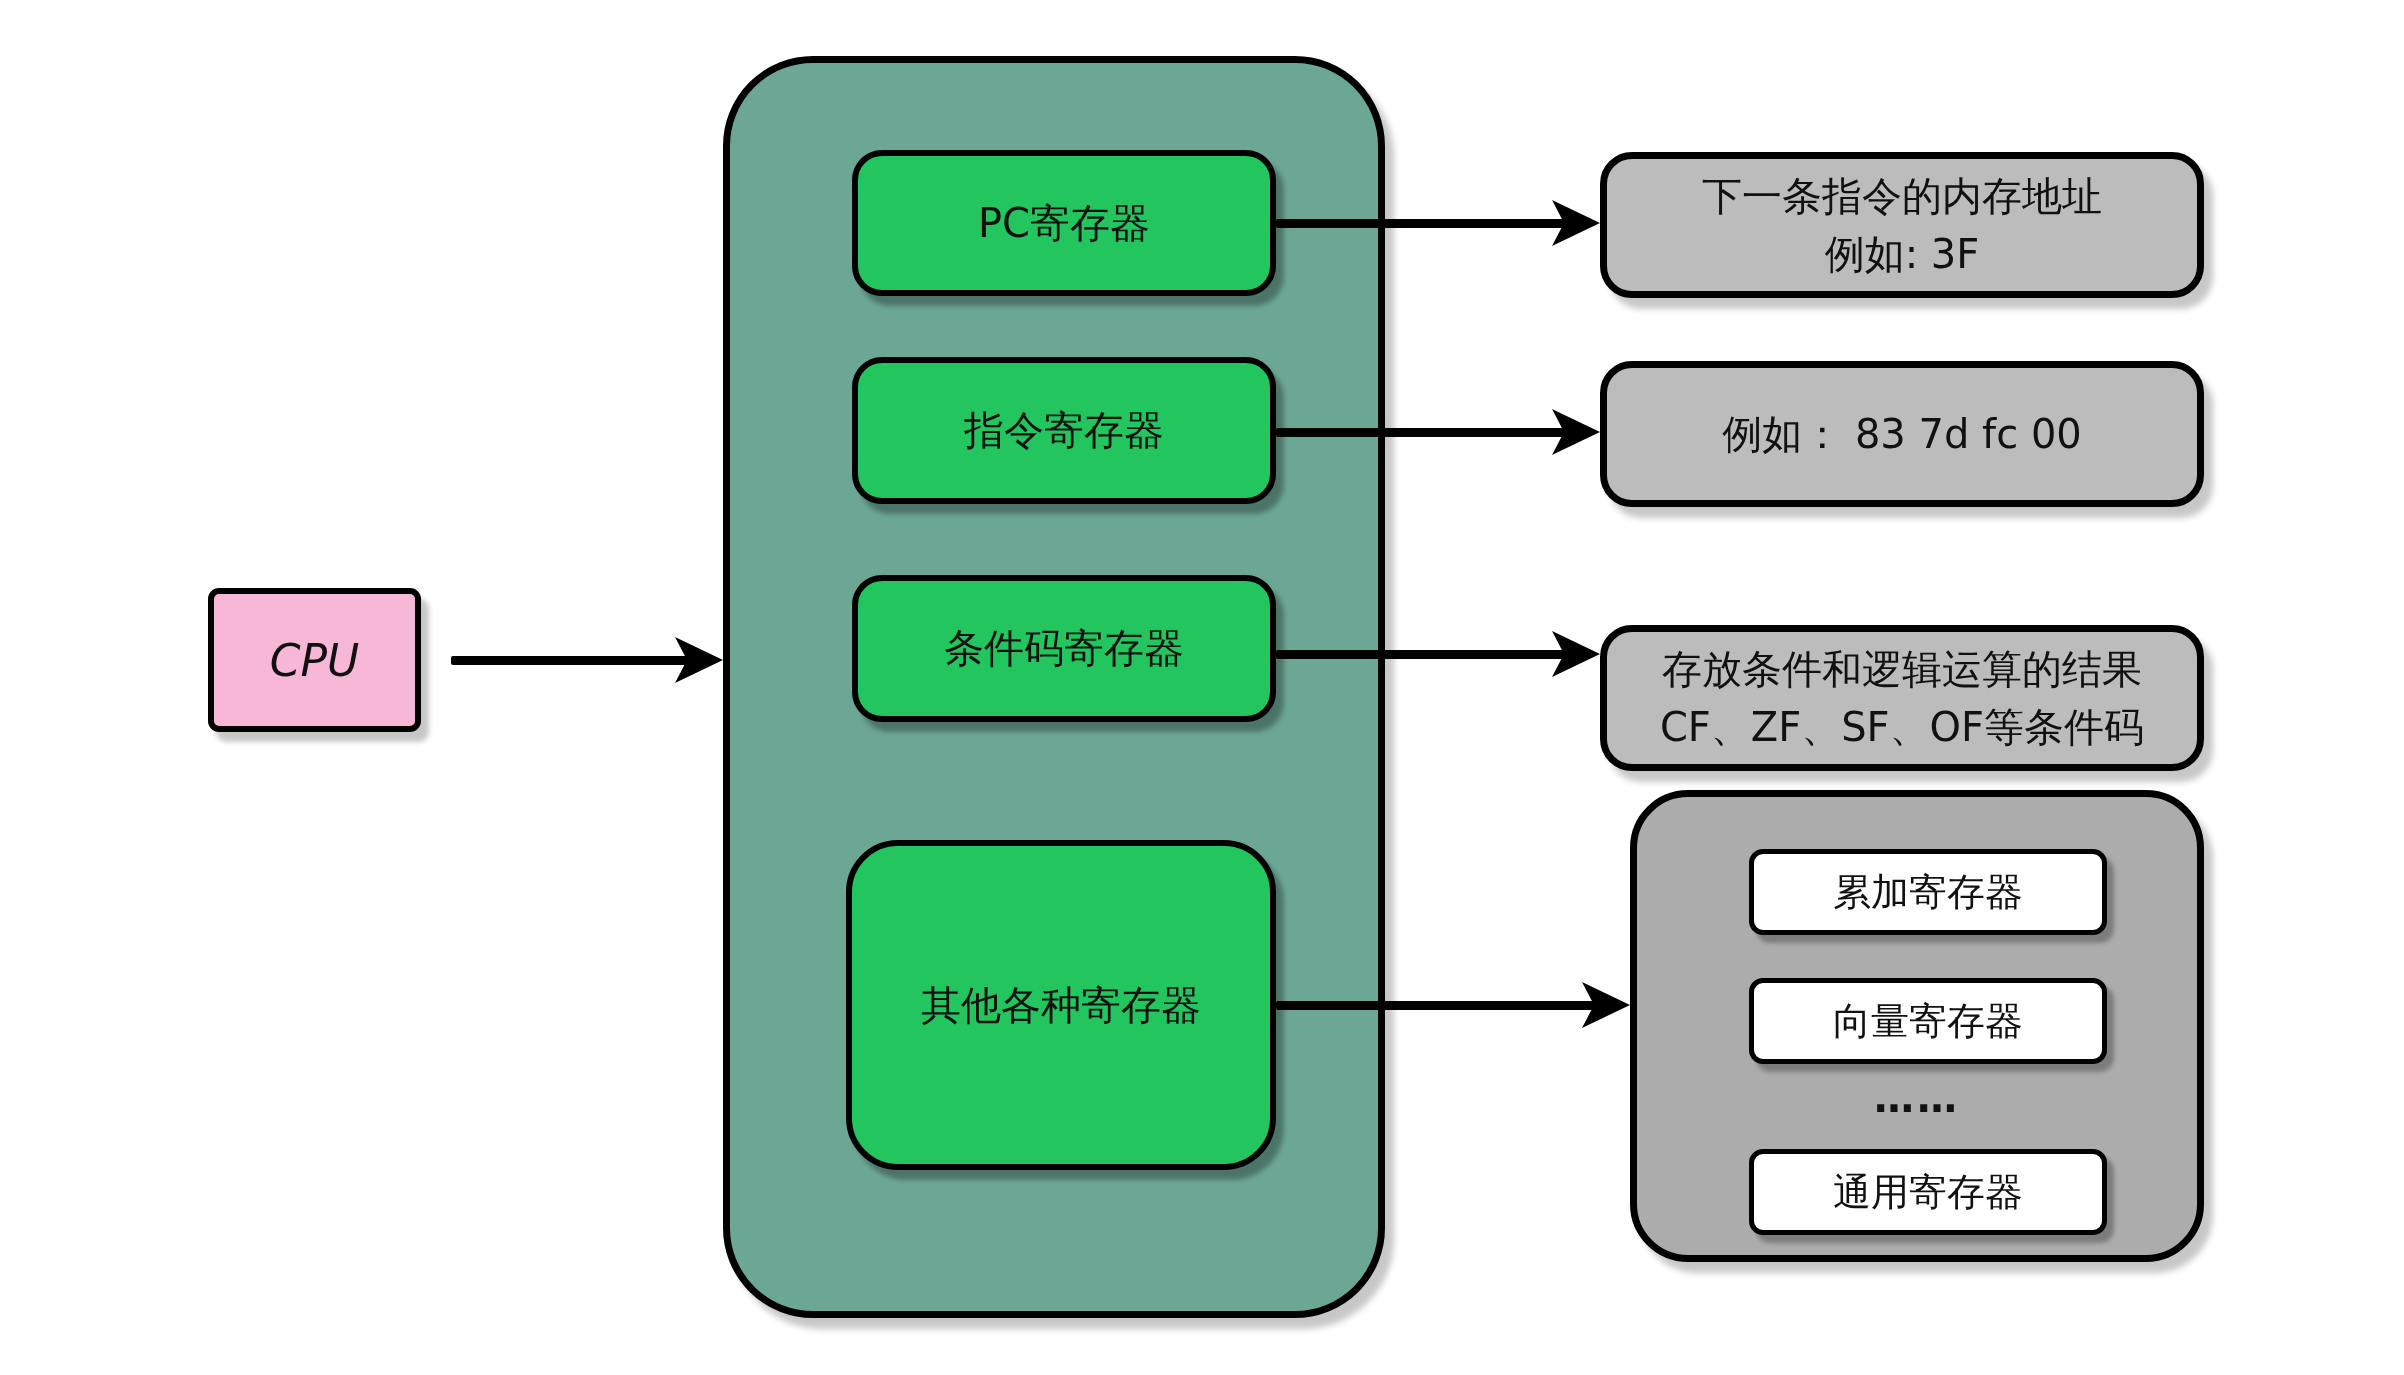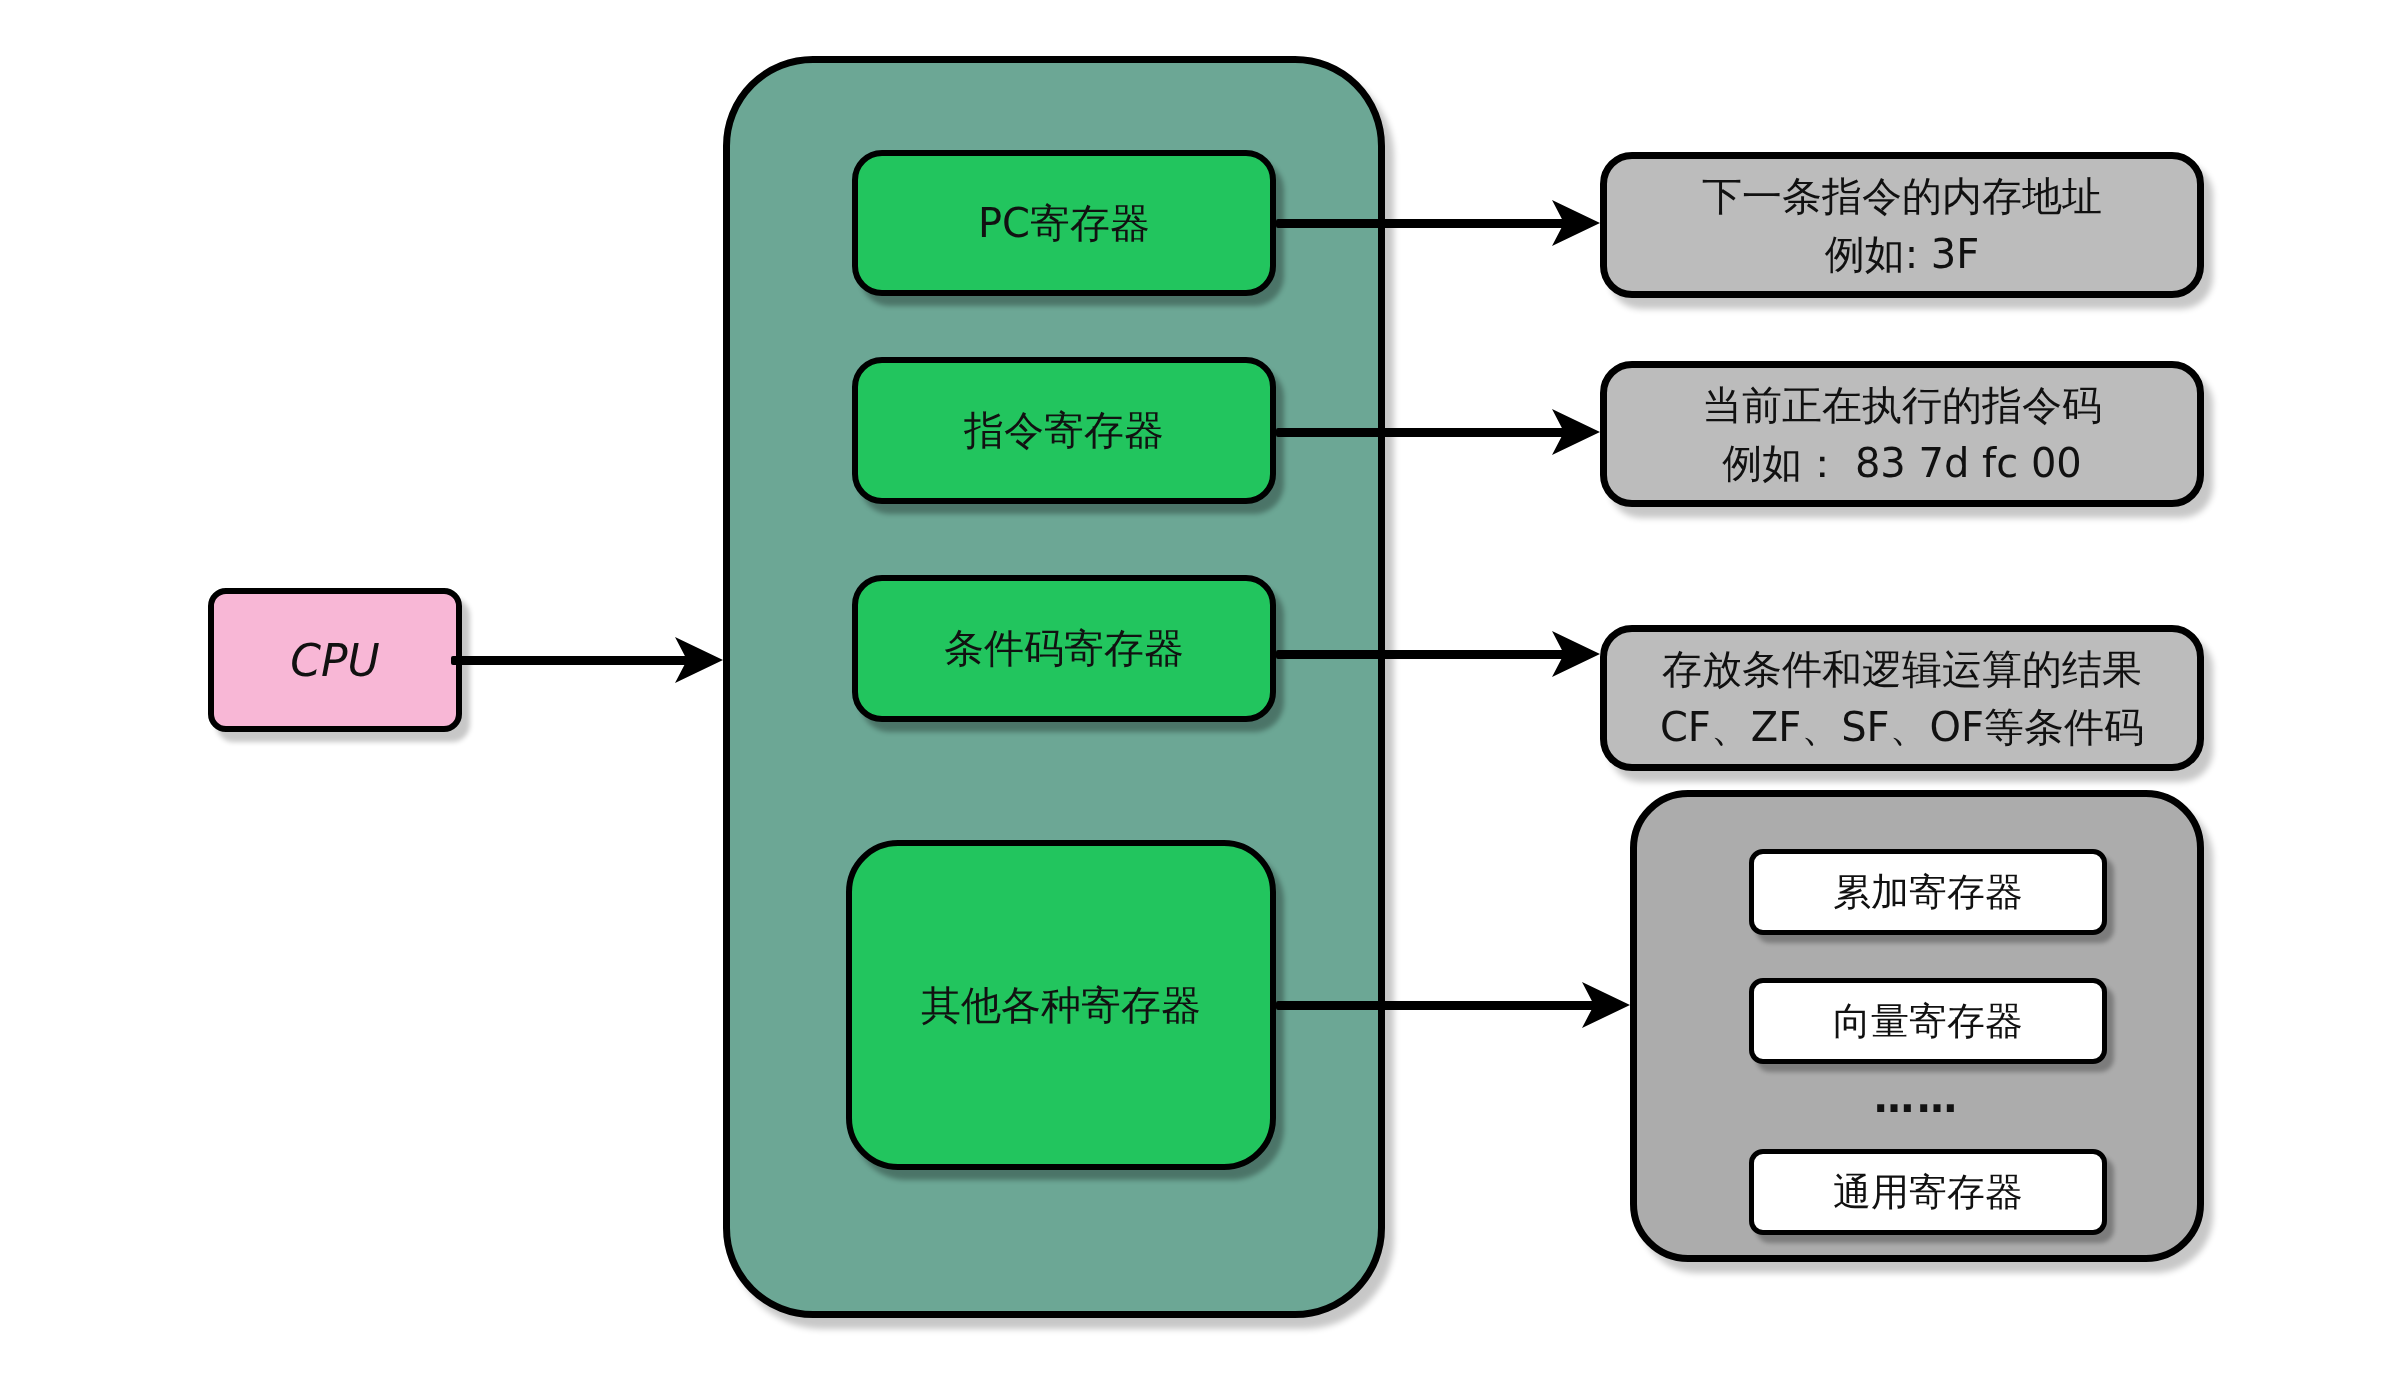--- a/index.html
+++ b/index.html
@@ -15,23 +15,23 @@
     position:absolute;
     box-sizing:border-box;
     border:6px solid #000;
     display:flex;
     align-items:center;
     justify-content:center;
     text-align:center;
   }
   
   .cpu {
-    left:208px; top:588px; width:254px; height:144px;
+    left:208px; top:588px; width:213px; height:144px;
     background:var(--cpu-fill,#f8b7d6);
-    border-radius:18px;
+    border-radius:11px;
     font-size:44px;
     font-style:italic;
     box-shadow:8px 10px 5px rgba(0,0,0,0.22);
   }
   
   .teal {
     left:723px; top:56px; width:662px; height:1262px;
     background:var(--container-fill,#6ca795);
     border-width:7px;
     border-radius:90px;
@@ -122,21 +122,20 @@
   </div>
   <div class="node reg reg-other">
     <span>其他各种寄存器</span>
   </div>
 
   <div class="node note note-1">
     <div class="ln">下一条指令的内存地址</div>
     <div class="ln">例如: 3F</div>
   </div>
   <div class="node note note-2">
-    <div class="ln">当前正在执行的指令码</div>
     <div class="ln">例如： 83 7d fc 00</div>
   </div>
   <div class="node note note-3">
     <div class="ln">存放条件和逻辑运算的结果</div>
     <div class="ln">CF、ZF、SF、OF等条件码</div>
   </div>
 
   <div class="node group">
     <div class="mini mini-acc">
       <span>累加寄存器</span>

